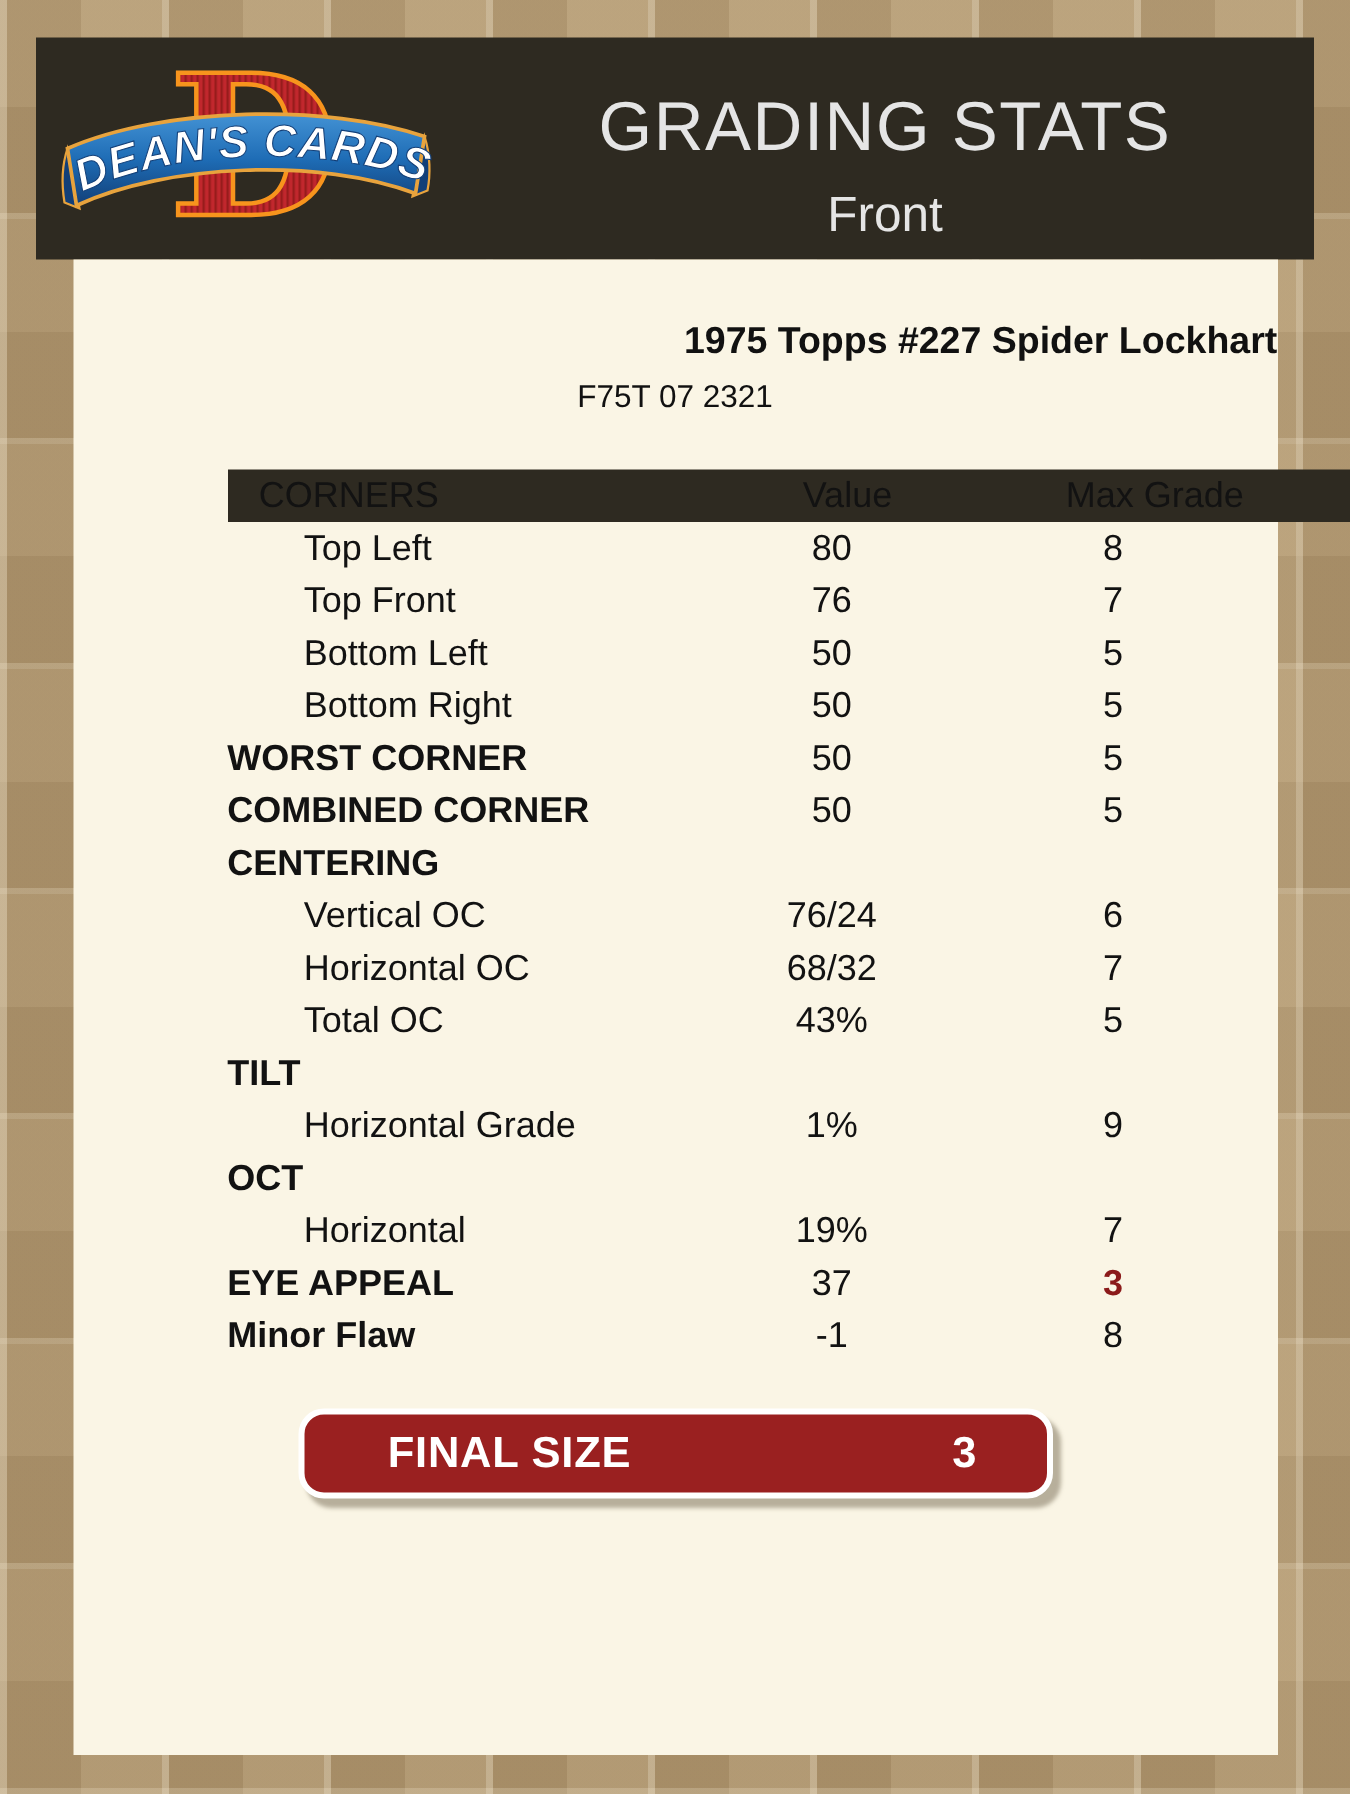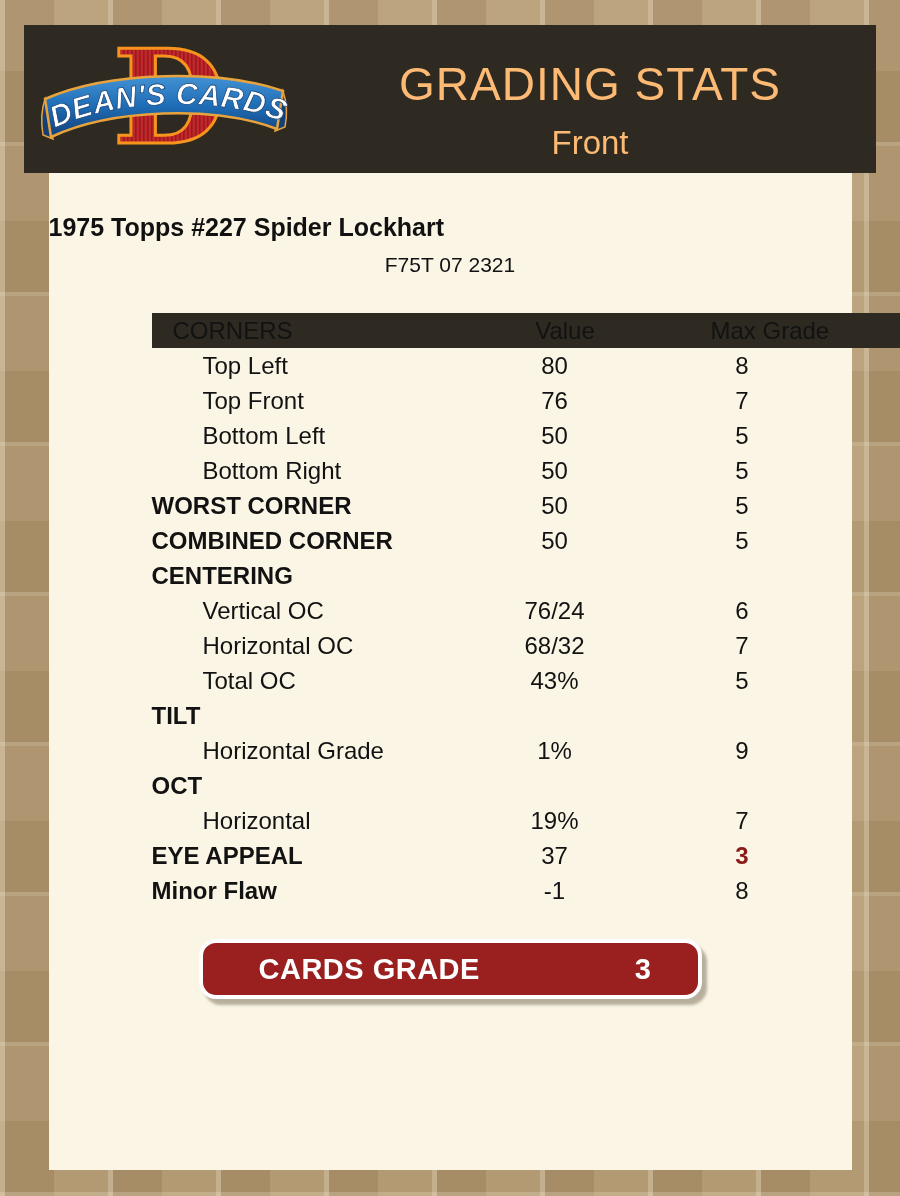--- a/index.html
+++ b/index.html
@@ -12,28 +12,28 @@
       repeating-linear-gradient(0deg, rgba(250,240,218,0.22) 0 4px, rgba(0,0,0,0) 4px 150px),
       repeating-linear-gradient(90deg, rgba(130,103,66,0.18) 0 54px, rgba(210,190,155,0.12) 54px 108px),
       repeating-linear-gradient(0deg, rgba(120,95,60,0.10) 0 75px, rgba(225,205,170,0.10) 75px 150px);
   }
   .header{
     width:852px;height:148px;margin:25px auto 0;
     background:#2e2a21;
     display:flex;align-items:center;
   }
   .logo-wrap{width:280px;flex:0 0 280px;display:flex;justify-content:center;align-items:center;}
-  .titles{flex:1;text-align:center;color:#fdba74;padding-top:32px;align-self:flex-start;}
+  .titles{flex:1;text-align:center;color:#e5e5e5;padding-top:32px;align-self:flex-start;}
   .h-title{font-size:46px;line-height:54px;letter-spacing:1px;}
   .h-sub{font-size:33px;line-height:44px;margin-top:10px;}
   .content{
     width:803px;margin:0 auto;min-height:997px;
     background:#faf5e5;box-sizing:border-box;padding-top:38px;
   }
-  .card-title{text-align:left;font-size:25px;font-weight:bold;color:#111;line-height:32px;}
+  .card-title{text-align:right;font-size:25px;font-weight:bold;color:#111;line-height:32px;}
   .card-code{text-align:center;font-size:21px;color:#111;line-height:32px;margin-top:6px;}
   .grades-table{margin-top:32px;padding-left:103px;}
   .row{
     display:grid;grid-template-columns:268px 270px 105px;
     height:35px;align-items:center;font-size:24px;color:#121212;
   }
   .row.gap{}
   .c-label{text-align:left;white-space:nowrap;}
   .row.indent .c-label{padding-left:51px;}
   .row.section .c-label{font-weight:bold;}
@@ -188,16 +188,16 @@
   </div>
 
   <div class="row section gap">
     <div class="c-label">Minor Flaw</div>
     <div class="c-value">-1</div>
     <div class="c-max">8</div>
   </div>
 </div>
 
   <div class="final-grade">
-    <span>CARDS GRADE</span>
+    <span>FINAL SIZE</span>
     <span>3</span>
   </div>
 </div>
 
 </body></html>

